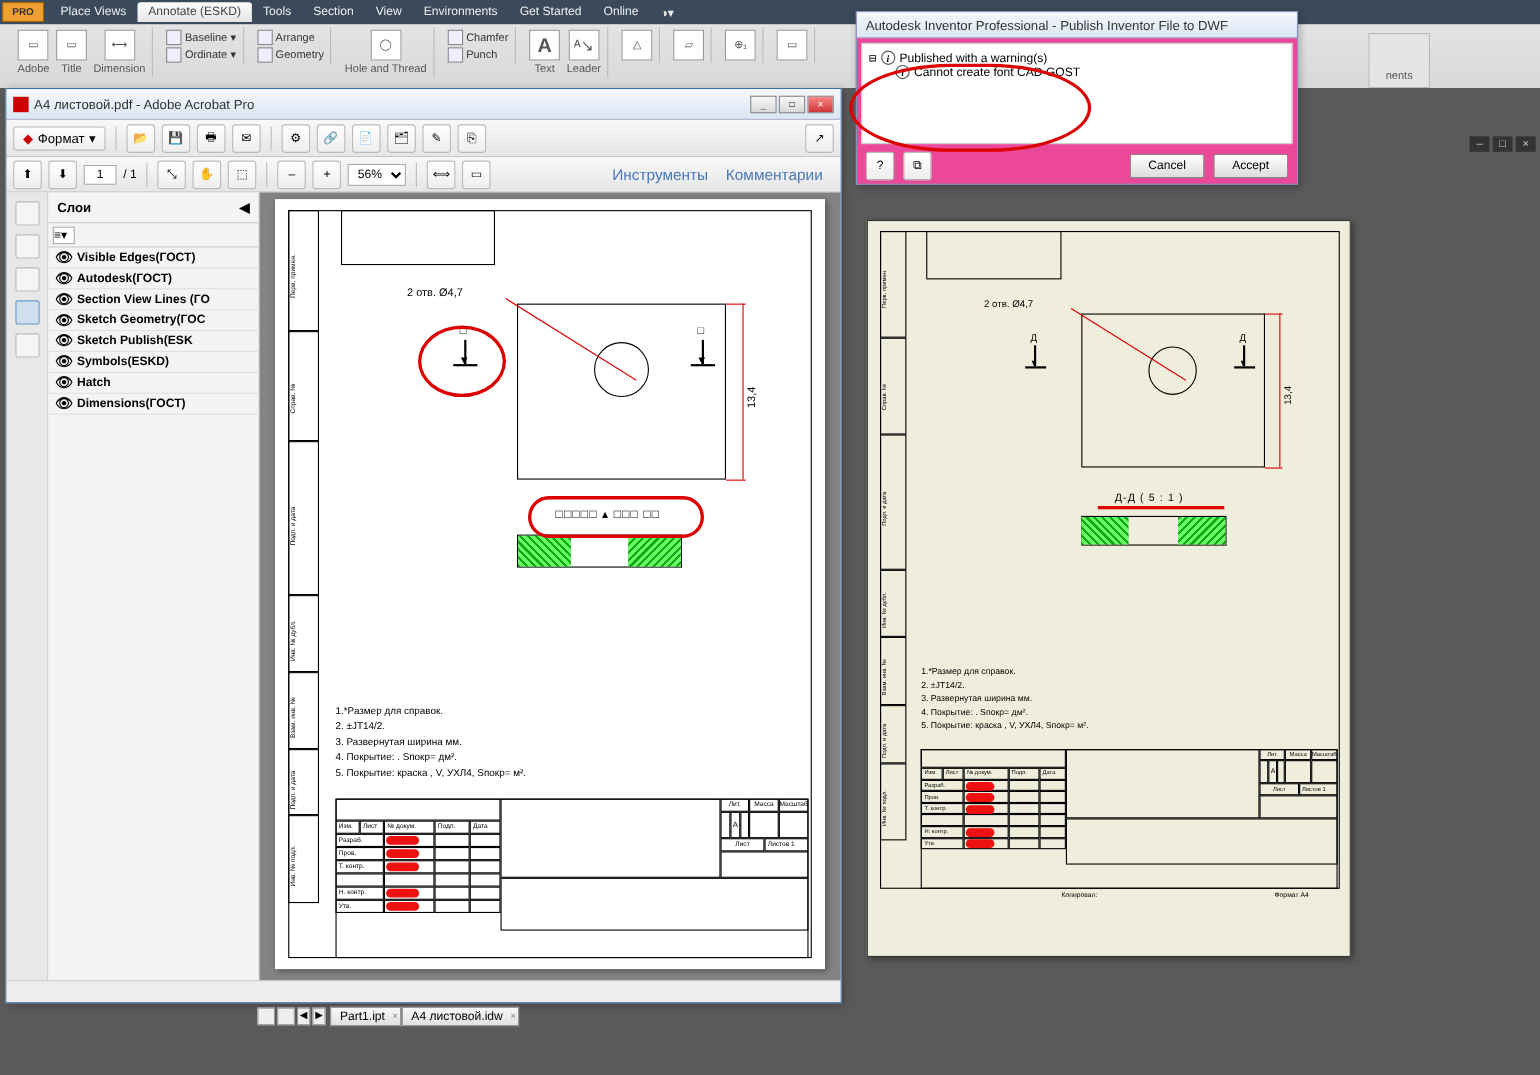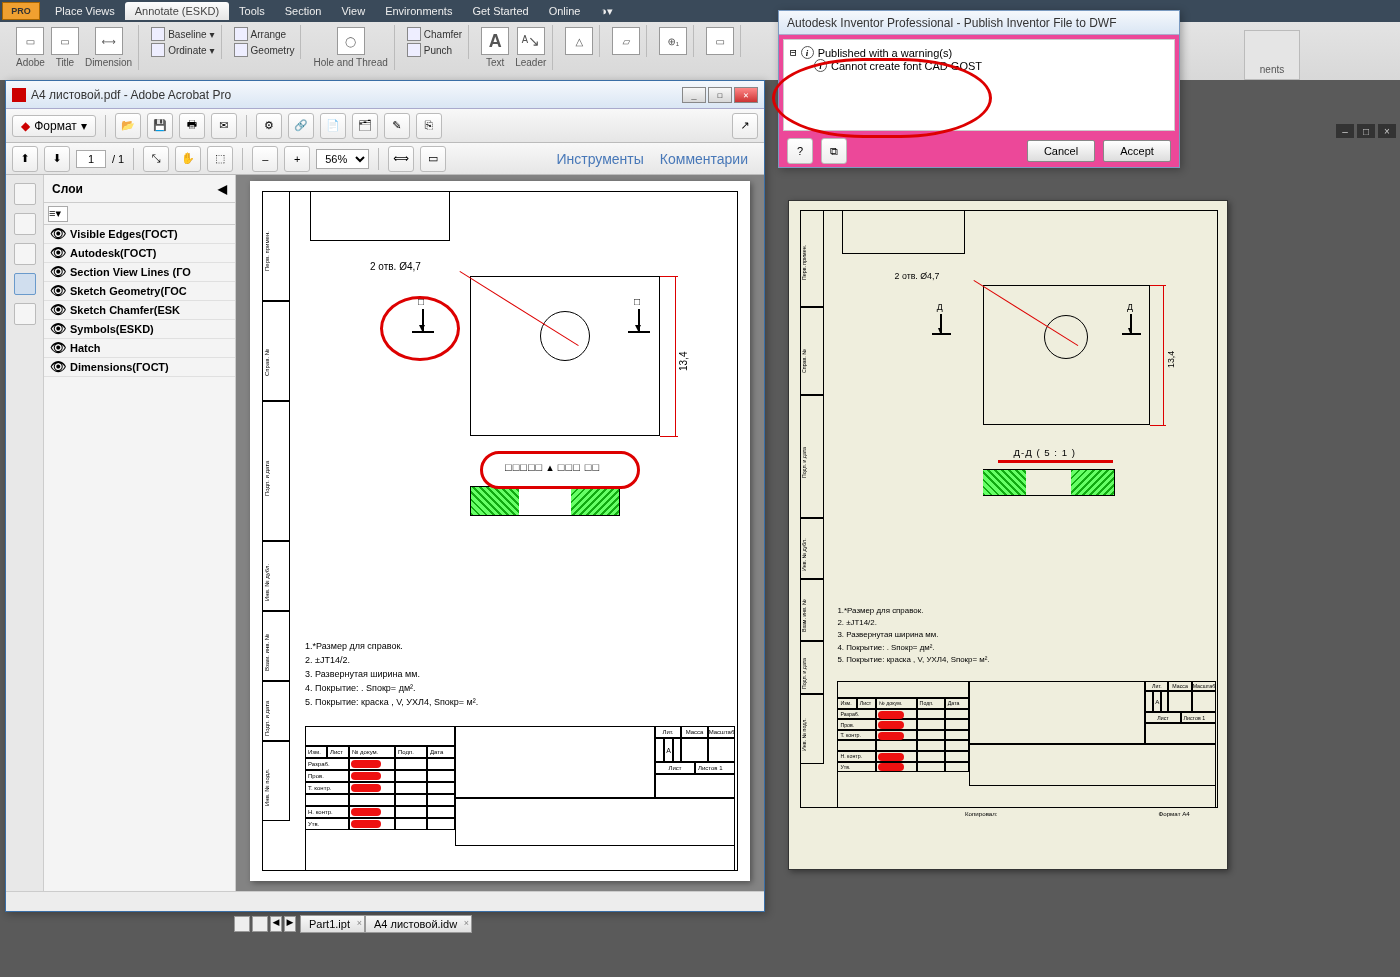--- a/index.html
+++ b/index.html
@@ -288,21 +288,21 @@
           <div class="layer-row">
             <span class="layer-eye">👁</span>
             <span>Section View Lines (ГО</span>
           </div>
           <div class="layer-row">
             <span class="layer-eye">👁</span>
             <span>Sketch Geometry(ГОС</span>
           </div>
           <div class="layer-row">
             <span class="layer-eye">👁</span>
-            <span>Sketch Chamfer(ESK</span>
+            <span>Sketch Publish(ESK</span>
           </div>
           <div class="layer-row">
             <span class="layer-eye">👁</span>
             <span>Symbols(ESKD)</span>
           </div>
           <div class="layer-row">
             <span class="layer-eye">👁</span>
             <span>Hatch</span>
           </div>
           <div class="layer-row">

